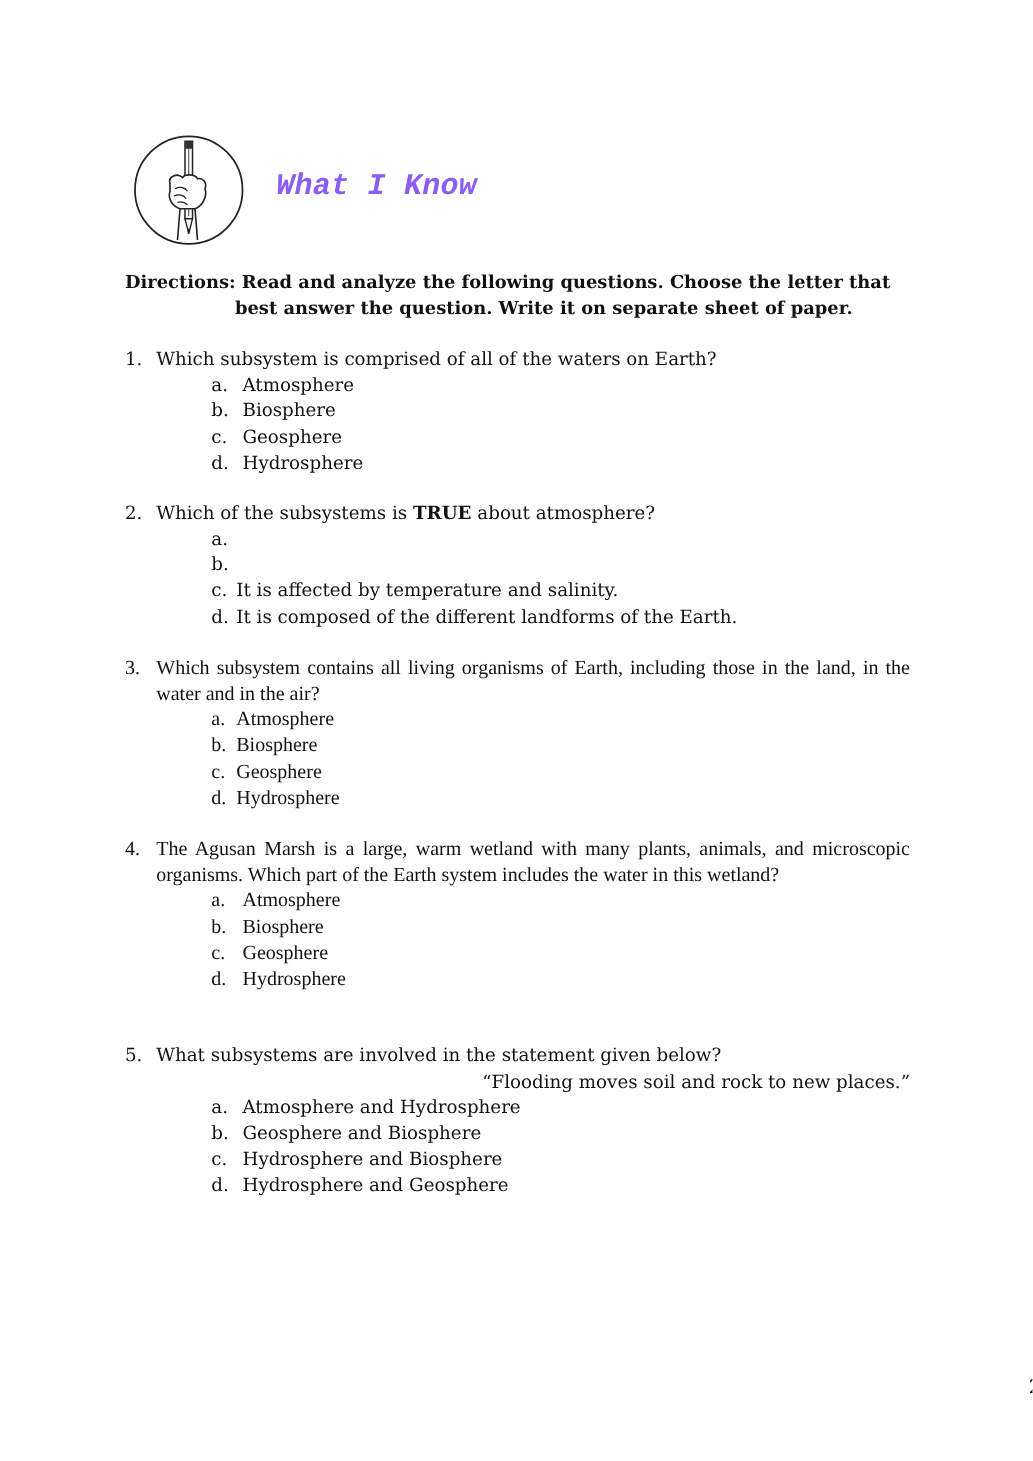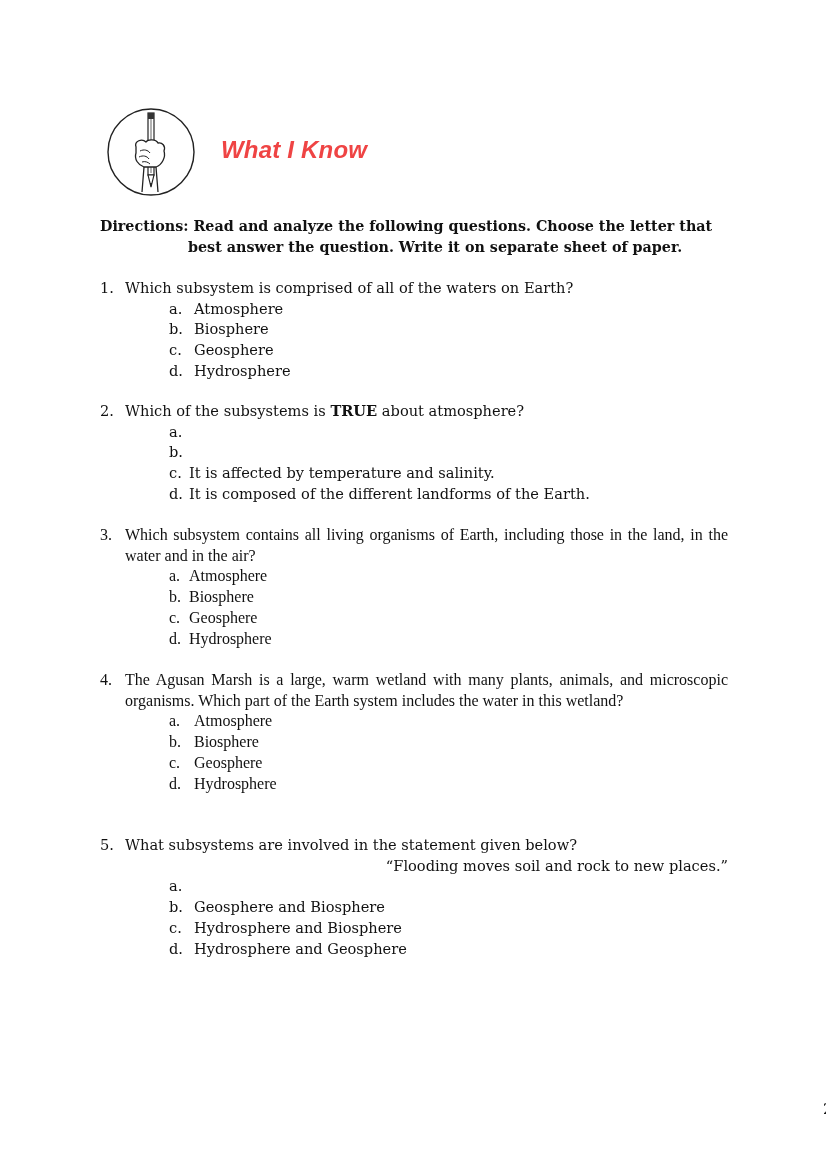--- a/index.html
+++ b/index.html
@@ -7,22 +7,22 @@
       width: 826px; height: 1169px; position: relative; overflow: hidden;
       font-family: "DejaVu Serif", "Liberation Serif", serif;
       color: #111111;
     }
     .page { position: absolute; left: 0; top: 0; width: 826px; height: 1169px; }
 
     .header { position: absolute; left: 106px; top: 107px; width: 420px; height: 90px; }
     .icon-circle { position: absolute; left: 0; top: 0; width: 90px; height: 90px; }
     .title {
       position: absolute; left: 115px; top: 29px;
-      font-family: Liberation Sans, sans-serif; font-weight: bold; font-style: italic;
-      font-size: 24px; letter-spacing: 0.2px; color: #ef4444;
+      font-family: Liberation Mono, monospace; font-weight: bold; font-style: italic;
+      font-size: 24px; letter-spacing: 0.2px; color: #8b5cf6;
     }
 
     .directions {
       position: absolute; left: 100px; top: 216px; width: 628px;
       font-family: "DejaVu Serif", serif; font-weight: bold; font-size: 14.3px;
       line-height: 21px; text-align: justify;
     }
     .directions .line2 { display: block; padding-left: 88px; }
 
     .question { position: absolute; left: 100px; width: 628px; font-size: 14.6px; line-height: 20.7px; }
@@ -173,20 +173,21 @@
 
   <div class="question" style="top:835px;">
     <div class="q-stem">
       <span class="q-num">5.</span>
       <span>What subsystems are involved in the statement given below?</span>
     </div>
     <div class="quote-line">“Flooding moves soil and rock to new places.”</div>
     <div class="options opt-wide">
       <div class="option">
           <span class="opt-letter">a.</span>
+          <span>Atmosphere and Hydrosphere</span>
         </div>
       <div class="option">
           <span class="opt-letter">b.</span>
           <span>Geosphere and Biosphere</span>
         </div>
       <div class="option">
           <span class="opt-letter">c.</span>
           <span>Hydrosphere and Biosphere</span>
         </div>
       <div class="option">

